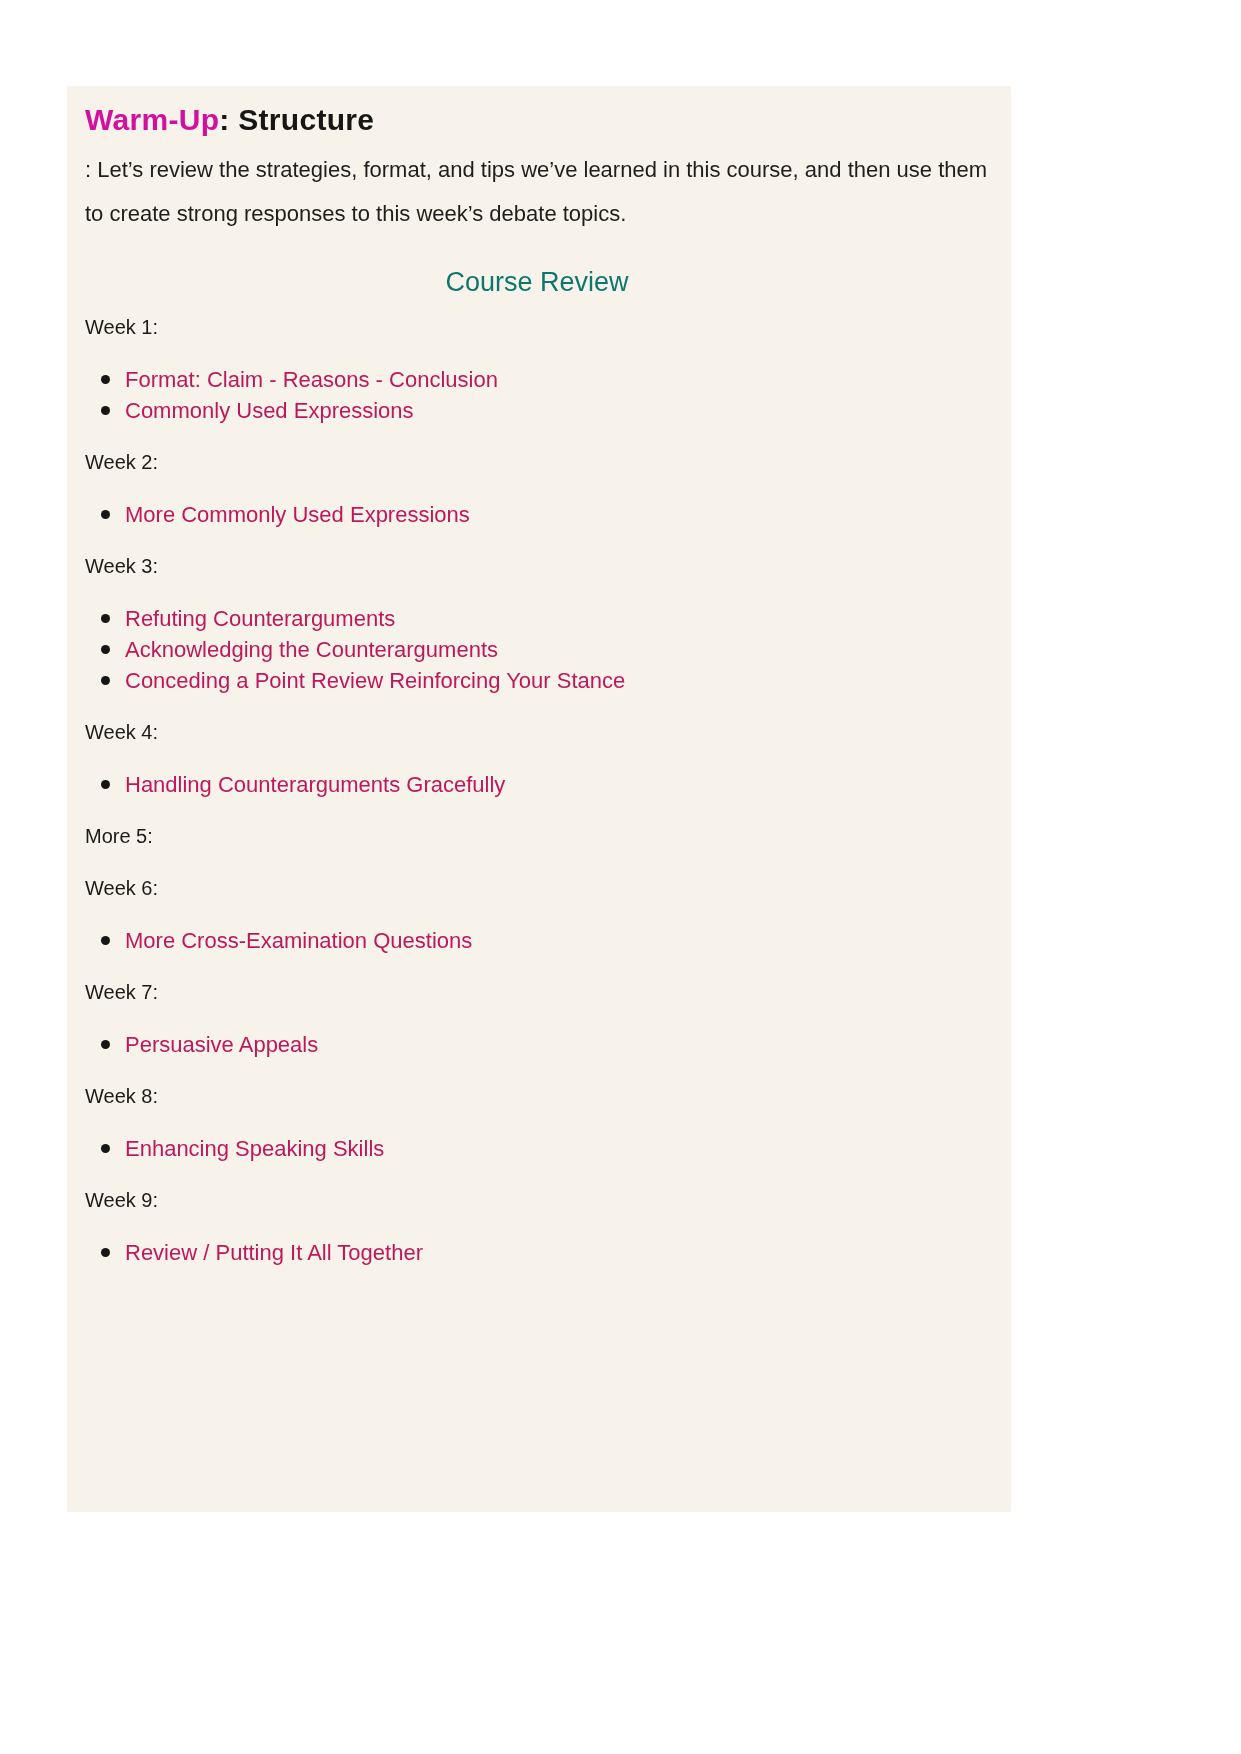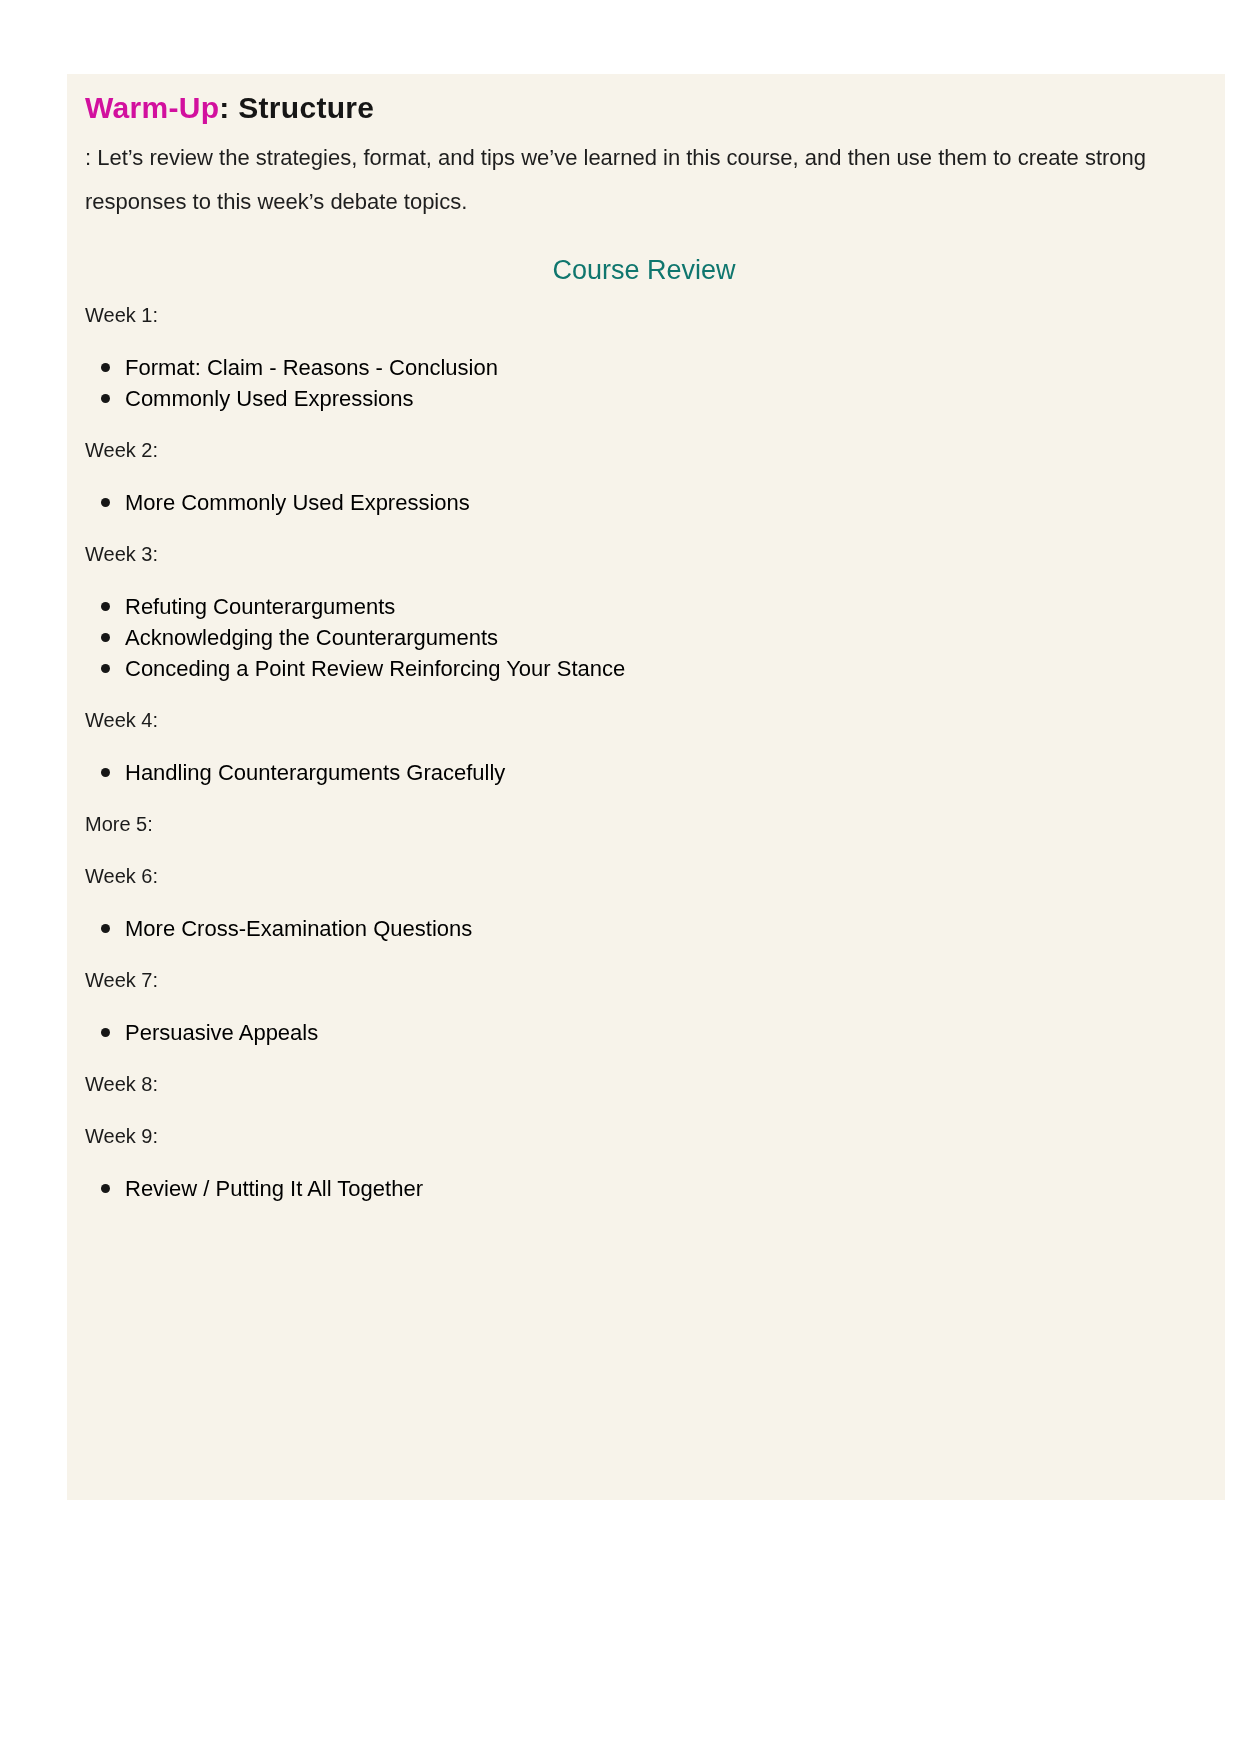--- a/index.html
+++ b/index.html
@@ -10,22 +10,22 @@
     width: 1241px;
     height: 1754px;
     background: #ffffff;
     position: relative;
     font-family: "Liberation Sans", sans-serif;
     color: #1b1b1b;
   }
   .card {
     position: absolute;
     left: 67px;
-    top: 74px;
-    width: 1158px;
+    top: 86px;
+    width: 944px;
     height: 1426px;
     background: #f7f3ea;
     box-sizing: border-box;
     padding: 14px 22px 0 18px;
     overflow: hidden;
   }
   .doc-title {
     font-size: 30px;
     line-height: 40px;
     font-weight: bold;
@@ -61,21 +61,21 @@
   }
   .week-items {
     list-style: none;
     margin: 21px 0 0;
     padding: 0 0 0 40px;
   }
   .week-items li {
     font-size: 22px;
     line-height: 31px;
     position: relative;
-    color: #000000;
+    color: #be185d;
   }
   .week-items li::before {
     content: "";
     position: absolute;
     left: -24px;
     top: 11px;
     width: 9px;
     height: 9px;
     border-radius: 50%;
     background: #161616;
@@ -136,20 +136,23 @@
 
   <div class="week-block">
     <p class="week-label">Week 7:</p>
     <ul class="week-items">
           <li>Persuasive Appeals</li>
         </ul>
   </div>
 
   <div class="week-block">
     <p class="week-label">Week 8:</p>
+    <ul class="week-items">
+          <li>Enhancing Speaking Skills</li>
+        </ul>
   </div>
 
   <div class="week-block">
     <p class="week-label">Week 9:</p>
     <ul class="week-items">
           <li>Review / Putting It All Together</li>
         </ul>
   </div>
 </div>
 </div>

